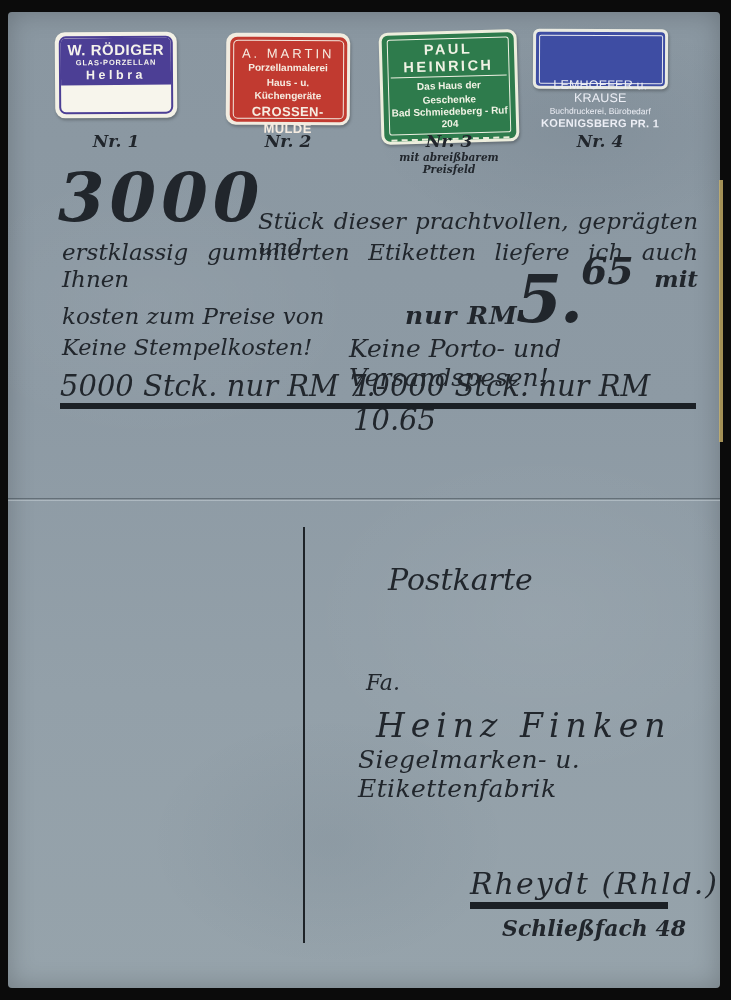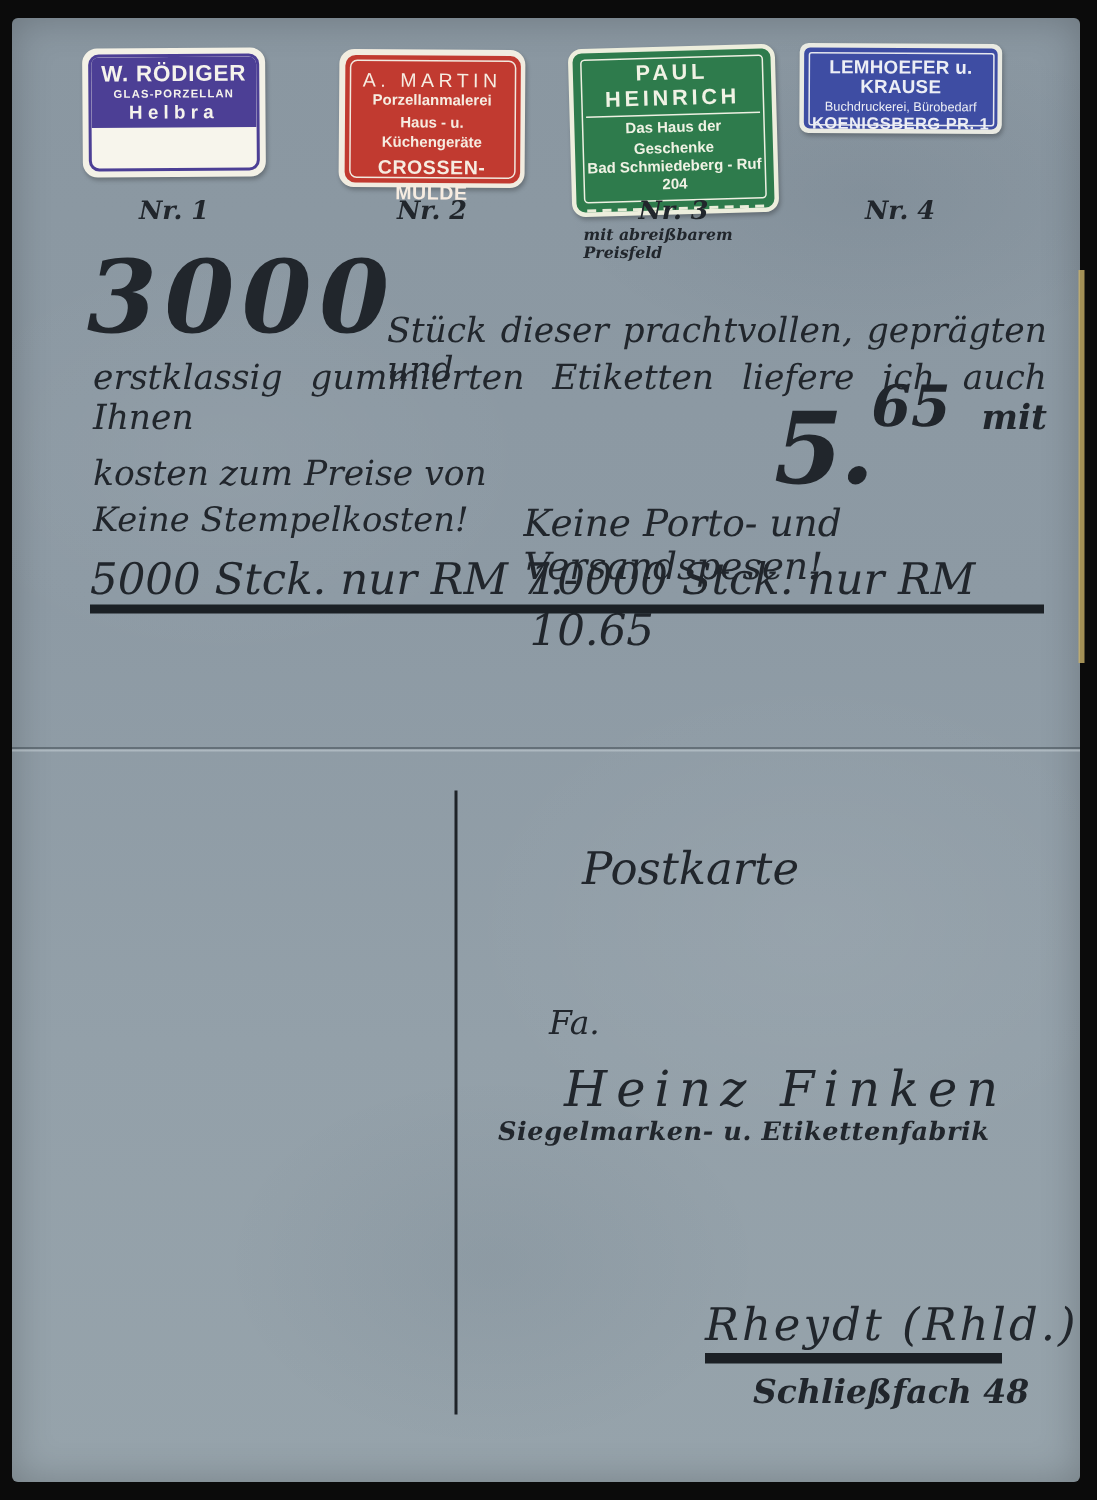--- a/index.html
+++ b/index.html
@@ -51,27 +51,27 @@
   .lbl3-l1{font-size:14.5px;font-weight:bold;letter-spacing:2.5px;line-height:1.15;border-bottom:1px solid #eef0e2;padding-bottom:2px;margin:0 2px;}
   .lbl3-l2{font-size:10px;font-weight:bold;line-height:1.35;padding-top:2px;}
   .lbl3-l3{font-size:10px;font-weight:bold;line-height:1.2;}
   .lbl3-perf{border-top:2.5px dashed #e9ecd9;margin:4px 2px 0;}
   .lbl3-field{flex:1;background:#f0f1e2;border-radius:4px;margin:4px 2px 1px;}
 
   .lbl4{left:525px;top:17px;width:135px;height:60px;background:#e9eae2;border-radius:6px;padding:3px;
         box-shadow:1px 2px 3px rgba(0,0,0,.25);transform:rotate(.3deg);}
   .lbl4-in{height:100%;background:#3e4da3;border-radius:4px;padding:2.5px;}
   .lbl4-bd{height:100%;border:1.5px solid #e6e8ef;border-radius:2px;color:#eceef5;padding-top:3px;}
-  .lbl4-l1{font-size:12.5px;font-weight:bold;letter-spacing:.2px;line-height:1.1;}
+  .lbl4-l1{font-size:12.5px;font-weight:normal;letter-spacing:.2px;line-height:1.1;margin-top:40px;}
   .lbl4-l2{font-size:8.5px;line-height:1.35;}
   .lbl4-l3{font-size:11px;font-weight:bold;letter-spacing:.3px;line-height:1.2;}
 
   .cap{position:absolute;top:119px;width:120px;text-align:center;font-size:17px;font-style:italic;font-weight:bold;}
   .cap1{left:48px;} .cap2{left:220px;} .cap3{left:381px;} .cap4{left:532px;}
-  .cap-note{position:absolute;left:381px;top:139px;width:120px;
+  .cap-note{position:absolute;left:381px;top:139px;width:120px;text-align:center;
             font-size:10.5px;font-style:italic;font-weight:bold;line-height:1.15;}
   .q3000{left:50px;top:152px;font-size:67px;font-weight:bold;font-style:italic;letter-spacing:5px;line-height:1;}
   .lineA{left:250px;top:196px;width:440px;font-size:23px;font-style:italic;text-align:justify;text-align-last:justify;}
   .lineB{left:54px;top:227px;width:636px;font-size:23px;font-style:italic;text-align:justify;text-align-last:justify;}
   .lineC{left:54px;top:259px;width:540px;font-size:23.5px;font-style:italic;text-align:justify;text-align-last:justify;}
   .lineD{left:54px;top:291px;font-size:23px;font-style:italic;}
   .nurRM{left:397px;top:289px;font-size:25px;font-style:italic;font-weight:bold;letter-spacing:1px;}
   .price{left:508px;top:240px;font-style:italic;font-weight:bold;line-height:1;}
   .price-main{font-size:66px;letter-spacing:-2px;}
   .price-sup{font-size:38px;vertical-align:38px;letter-spacing:0;}
@@ -81,21 +81,21 @@
   .bulkR{left:345px;top:357px;font-size:29px;font-style:italic;font-weight:500;}
   .rule{left:52px;top:391px;width:636px;height:6px;background:#1b2025;}
 
   
   .crease{left:0;top:486px;width:712px;height:3px;
           background:linear-gradient(180deg,rgba(35,45,52,.4) 0 40%,rgba(230,238,242,.35) 60% 100%);}
   .vline{left:295px;top:515px;width:2px;height:416px;background:#1e2328;}
   .postkarte{left:360px;top:550px;font-size:30px;font-style:italic;margin-left:20px;}
   .fa{left:358px;top:658px;font-size:22px;font-style:italic;}
   .name{left:368px;top:694px;font-size:33px;font-style:italic;letter-spacing:6px;}
-  .subtitle{left:324px;top:733px;font-size:17px;font-style:italic;font-weight:bold;letter-spacing:.4px;}
+  .subtitle{left:350px;top:733px;font-size:25px;font-style:italic;font-weight:normal;letter-spacing:.4px;}
   .city{left:462px;top:854px;font-size:30px;font-style:italic;font-weight:normal;letter-spacing:2px;}
   .citybar{left:462px;top:890px;width:198px;height:7px;background:#1b2025;}
   .pobox{left:494px;top:903px;font-size:22px;font-style:italic;font-weight:bold;}
 </style>
 </head>
 <body>
 
 <div class="card">
 
   <div class="lbl lbl1">
@@ -147,20 +147,21 @@
   <div class="cap cap4">Nr. 4</div>
   <div class="cap-note">
     <div>mit abreißbarem</div>
     <div>Preisfeld</div>
   </div>
 
   <div class="abs q3000">3000</div>
   <div class="abs lineA">Stück dieser prachtvollen, geprägten und</div>
   <div class="abs lineB"><span>erstklassig gummierten Etiketten liefere ich auch Ihnen</span> <b>mit</b></div>
   <div class="abs lineD">kosten zum Preise von</div>
+  <div class="abs nurRM">nur RM</div>
   <div class="abs price"><span class="price-main">5.</span><span class="price-sup">65</span></div>
 
   <div class="abs keineL">Keine Stempelkosten!</div>
   <div class="abs keineR">Keine Porto- und Versandspesen!</div>
   <div class="abs bulkL">5000 Stck. nur RM 7.-</div>
   <div class="abs bulkR">10000 Stck. nur RM 10.65</div>
   <div class="abs rule"></div>
 
   <div class="abs crease"></div>
   <div class="abs vline"></div>

